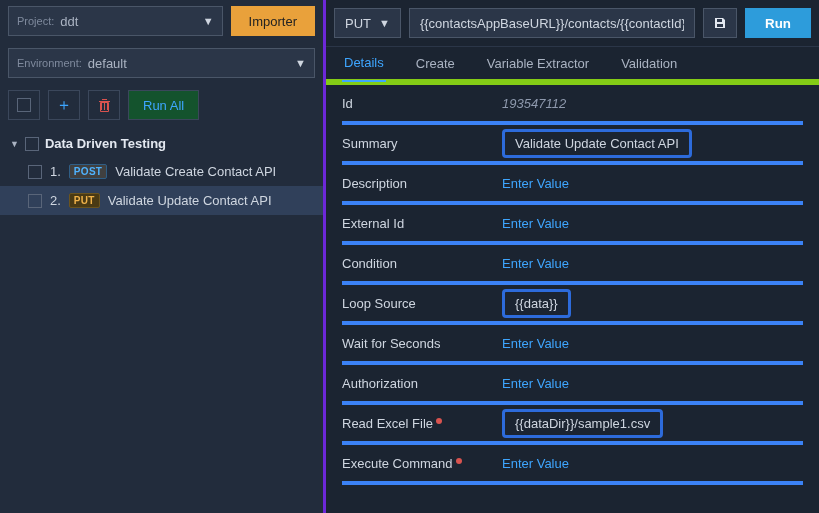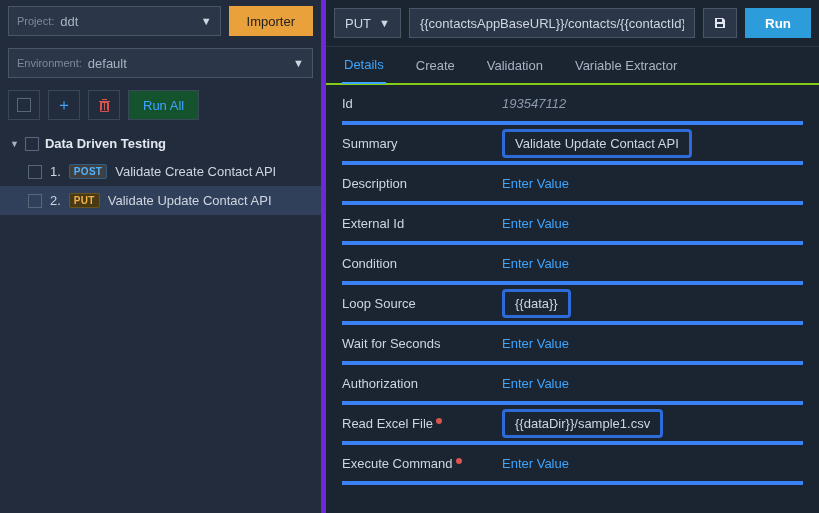--- a/index.html
+++ b/index.html
@@ -11,21 +11,21 @@
     width: 819px;
     height: 513px;
     overflow: hidden;
     display: flex;
   }
   .left-pane {
     width: 326px;
     background: #222c3c;
     display: flex;
     flex-direction: column;
-    border-right: 5px solid #6d28d9;
+    border-right: 3px solid #6d28d9;
   }
   .left-row {
     display: flex;
     align-items: center;
     padding: 6px 8px;
     gap: 8px;
   }
   .sel-box {
     flex: 1;
     display: flex;
@@ -169,21 +169,21 @@
     padding: 0 20px;
     font-weight: 600;
     cursor: pointer;
   }
   .tabbar {
     display: flex;
     align-items: center;
     gap: 28px;
     padding: 0 16px;
     height: 38px;
-    border-bottom: 2px solid #84cc16;
+    border-bottom: 6px solid #84cc16;
   }
   .tab { color: #aab3c2; font-size: 13px; cursor: pointer; padding: 10px 2px; }
   .tab.active { color: #3ea6ff; border-bottom: 2px solid #3ea6ff; }
   .form-area {
     flex: 1;
     overflow-y: auto;
     padding: 0 16px 16px 16px;
   }
   .form-row {
     display: flex;
@@ -299,22 +299,22 @@
       <svg width="14" height="14" viewBox="0 0 14 14">
           <path fill="#e3e8f0" d="M2 2h8l2 2v8H2V2zm2 1v3h5V3H4zm0 5v3h6V8H4z"></path>
         </svg>
     </div>
     <button class="btn-run">Run</button>
   </div>
 
   <div class="tabbar">
     <div class="tab active">Details</div>
     <div class="tab">Create</div>
+    <div class="tab">Variable Extractor</div>
     <div class="tab">Validation</div>
-    <div class="tab">Variable Extractor</div>
   </div>
 
   <div class="form-area">
 
     <div class="form-row">
       <div class="form-label">Id</div>
       <div class="form-val val-static">193547112</div>
     </div>
 
     <div class="form-row">

